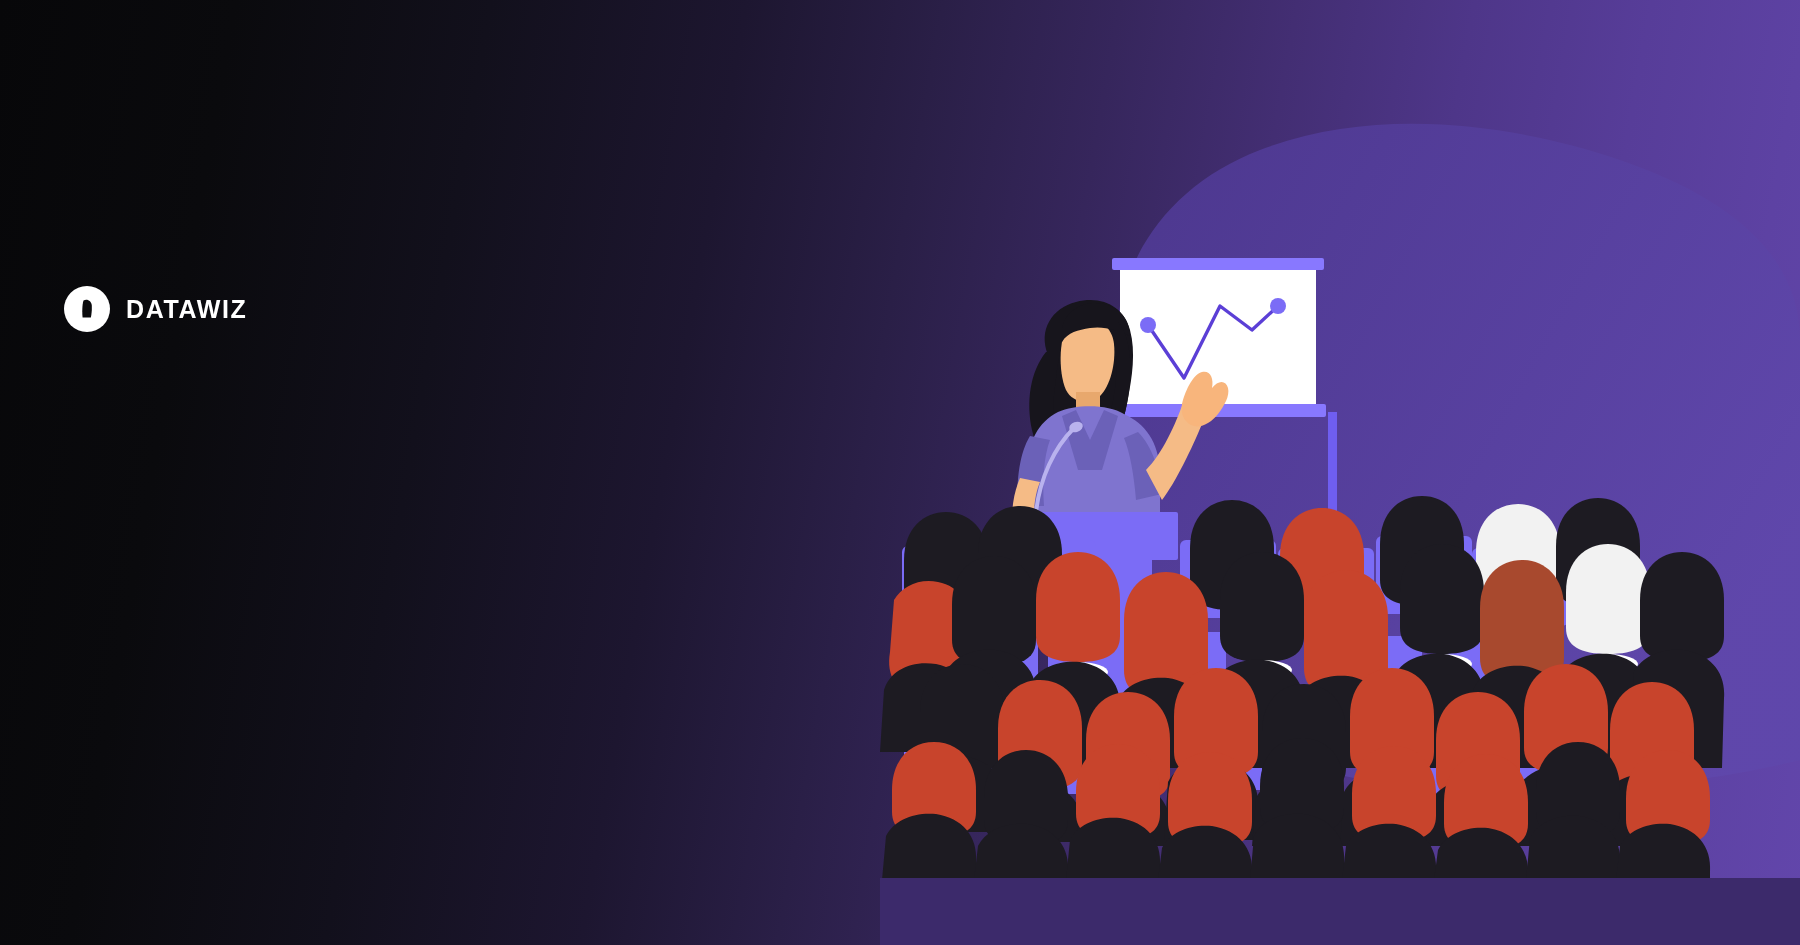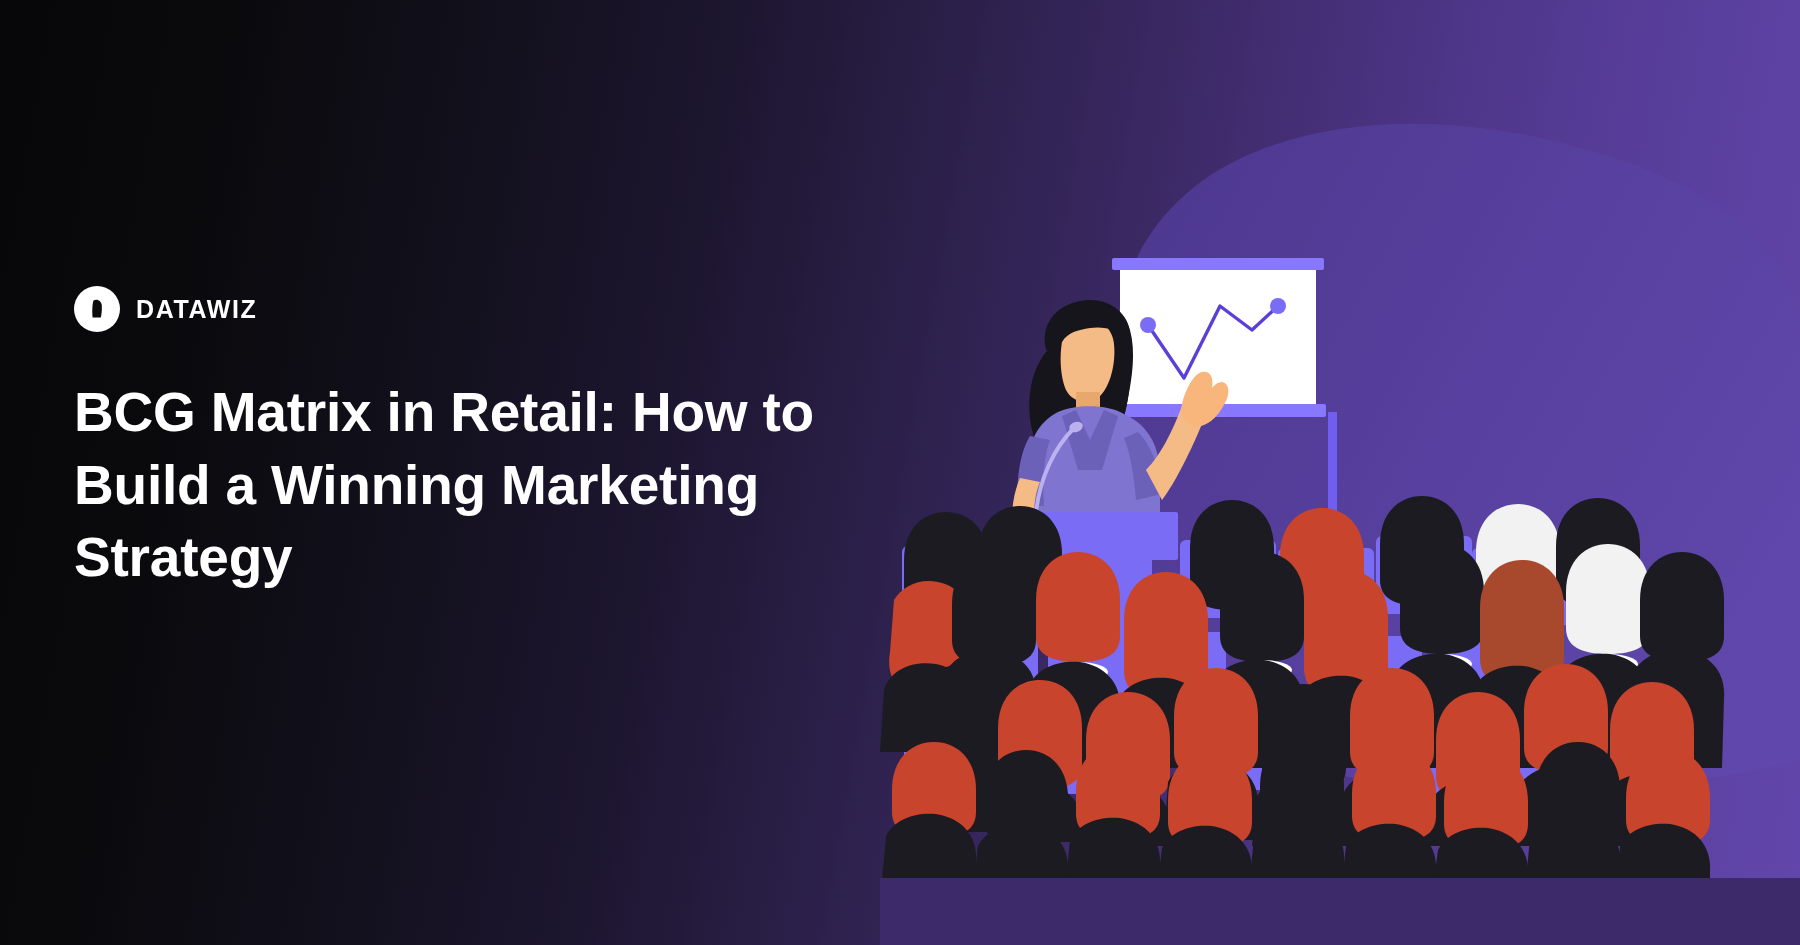--- a/index.html
+++ b/index.html
@@ -24,21 +24,21 @@
        #432e73 66%,
        #4e3689 75%,
        #573d99 84%,
        #5d42a3 92%,
        #6246ab 100%);
   }
 
   
   #content {
     position:absolute;
-    left:74px;
+    left:64px;
     top:286px;
     width:820px;
     z-index:40;
   }
 
   #logo-row {
     display:flex;
     align-items:center;
     gap:16px;
     height:46px;
@@ -376,17 +376,16 @@
         <svg viewBox="0 0 46 46" width="46" height="46" xmlns="http://www.w3.org/2000/svg">
           <circle cx="23" cy="23" r="23" fill="#ffffff"></circle>
           <path d="M 19.5 14.5 C 23.5 12.6 27.5 15.2 27.8 19.6
                    C 28.1 24.2 27.4 28.8 26.9 31.6
                    L 18.6 31.6 C 18.1 27.4 18.0 19.0 19.5 14.5 Z" fill="#0b0b0d"></path>
         </svg>
       </div>
       <div id="logo-wordmark">DATAWIZ</div>
     </div>
 
-    <h1 id="headline">BCG Matrix in Retail: How to Build a Winning Marketing Strategy</h1>
 
   </div>
 
 </div>
 
 </body></html>

